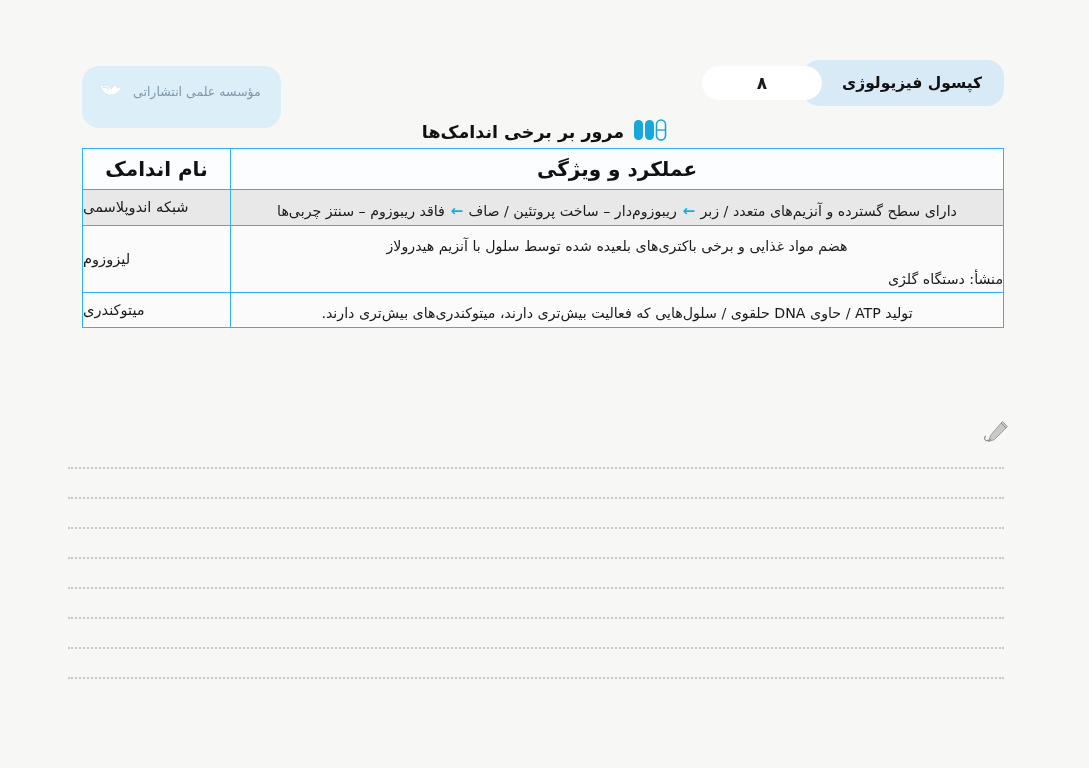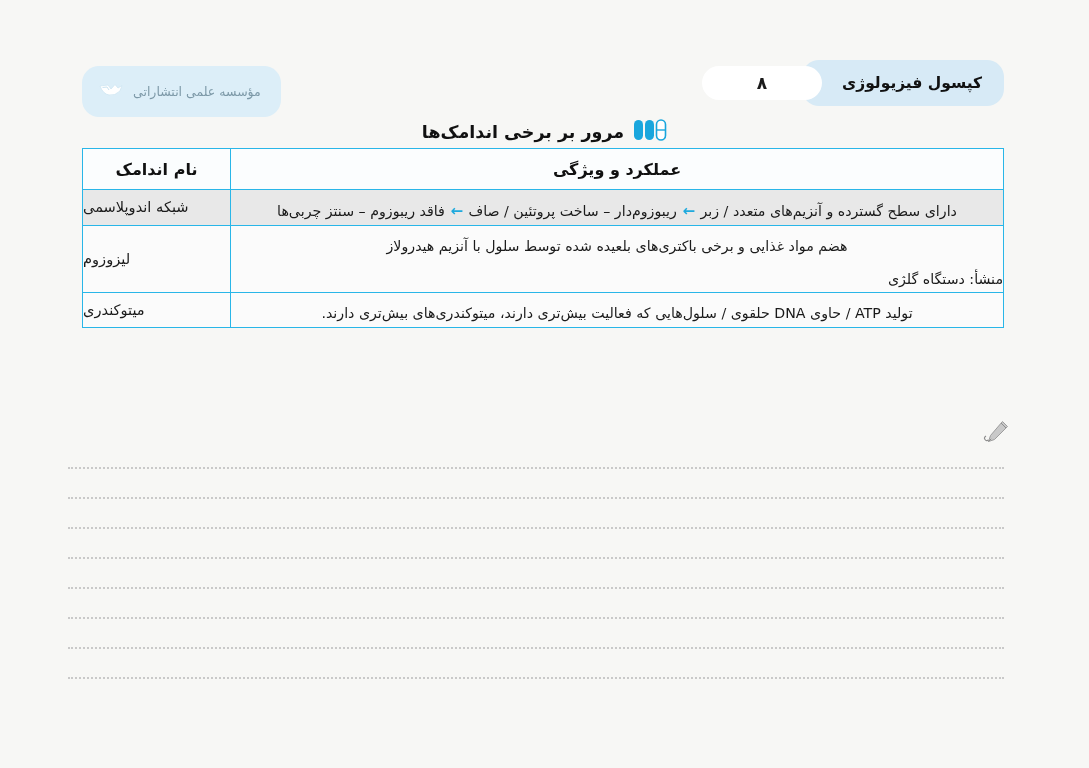--- a/index.html
+++ b/index.html
@@ -81,21 +81,21 @@
   .header-left {
     position: absolute;
     left: 82px;
     top: 0;
     height: 50px;
     background: #dceef8;
     border-radius: 17px;
     display: flex;
     align-items: center;
     gap: 9px;
-    padding: 0 20px 1px 16px;
+    padding: 0 20px 12px 16px;
   }
   .publisher-text {
     font-size: 12.5px;
     color: #7d99a8;
     white-space: nowrap;
   }
   .publisher-logo {
     width: 26px;
     height: 18px;
     display: block;
@@ -142,21 +142,21 @@
     border: 1px solid #29b6e8;
     vertical-align: middle;
     padding: 0;
   }
   .col-name { width: 148px; }
 
   th.th-cell {
     height: 40px;
     background: #fbfdfe;
     text-align: center;
-    font-size: 16px;
+    font-size: 20px;
     font-weight: bold;
     color: #111;
   }
 
   td.cell {
     font-size: 14.2px;
     color: #1a1a1a;
     line-height: 1.78;
   }
   td.cell-name {

